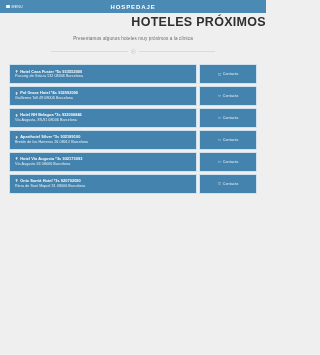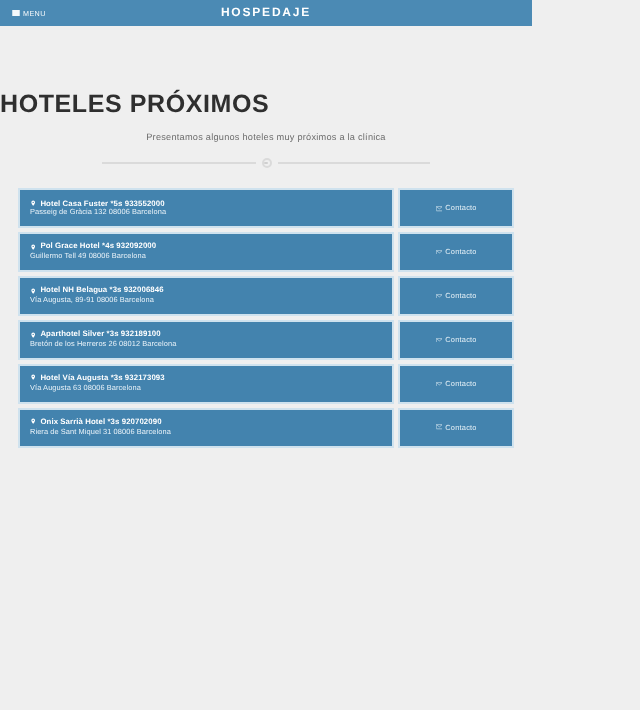--- a/index.html
+++ b/index.html
@@ -63,26 +63,26 @@
   }
 
   
   .page {
     background: #efefef;
     min-height: 342px;
     padding: 0 0 40px 0;
   }
 
   .page-title {
-    text-align: left;
+    text-align: right;
     font-size: 12.5px;
     font-weight: 700;
     color: #2f2f2f;
     letter-spacing: 0.3px;
-    padding-top: 32px;
+    padding-top: 2px;
   }
 
   .page-subtitle {
     text-align: center;
     font-size: 4.6px;
     color: #6c6c6c;
     padding-top: 7px;
     letter-spacing: 0.12px;
   }
 

